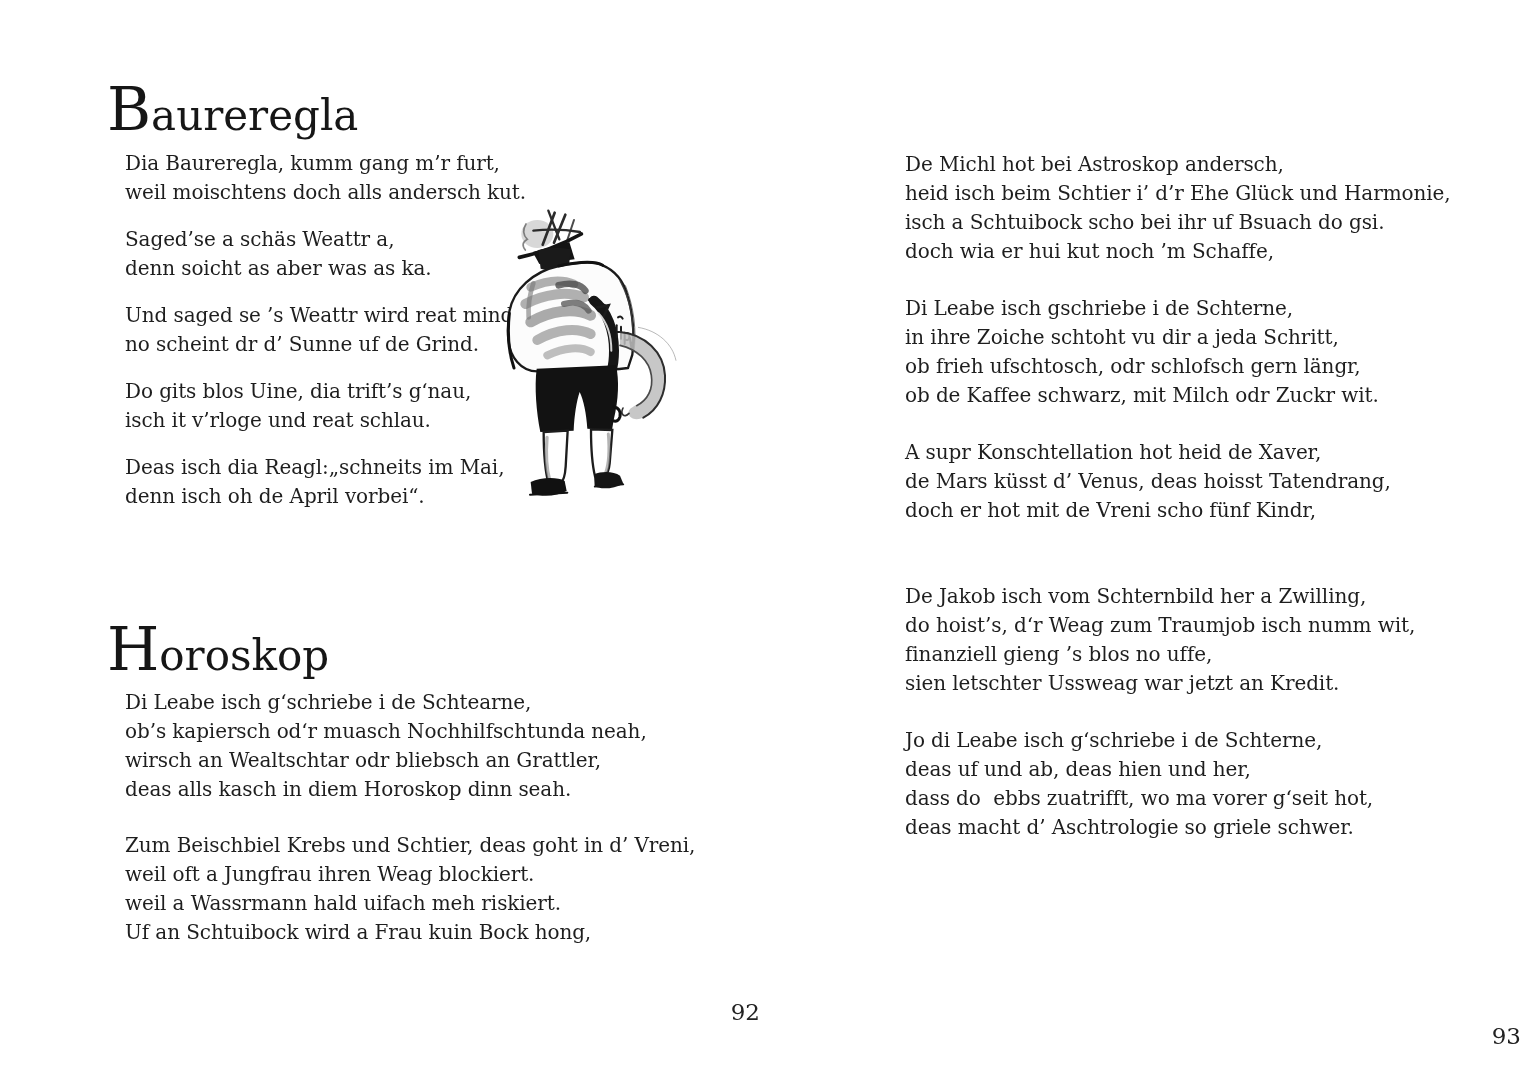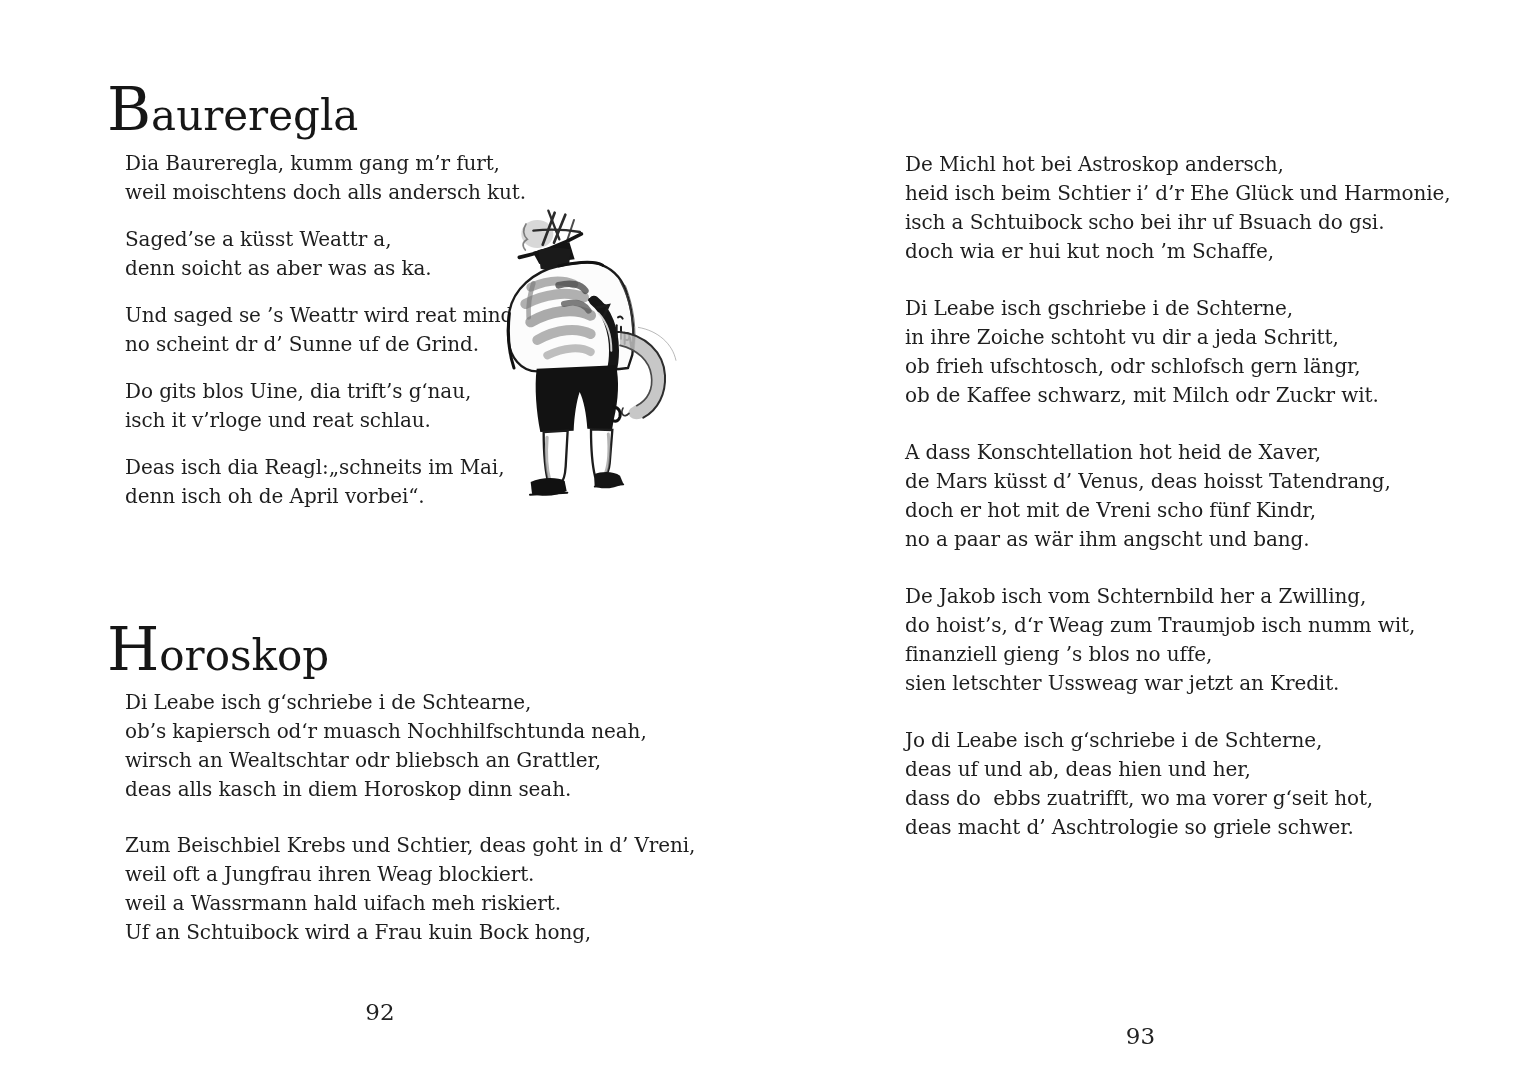--- a/index.html
+++ b/index.html
@@ -31,21 +31,21 @@
   }
   .lp { left: 117px; margin-left: 8px; }
   .rp { left: 905px; }
   .line { white-space: pre; }
 
   .pagenum {
     position: absolute;
     top: 998px;
     font-size: 23px;
     line-height: 29px;
-    text-align: center;
+    text-align: right;
     color: #222;
   }
   .pagenum.left  { left: 0;     width: 760px; }
   .pagenum.right { left: 760px; width: 761px; margin-top: 24px; }
 
   .illustration {
     position: absolute;
     left: 480px; top: 200px;
     width: 220px; height: 320px;
   }
@@ -57,21 +57,21 @@
 
   <section>
 
     <h1 class="heading" style="left:107px; top:79px;"><span class="initial">B</span><span class="hrest">aureregla</span></h1>
 
     <div class="stanza lp" style="top:149px">
       <div class="line">Dia Baureregla, kumm gang m’r furt,</div>
       <div class="line">weil moischtens doch alls andersch kut.</div>
     </div>
     <div class="stanza lp" style="top:225px">
-      <div class="line">Saged’se a küsst Weattr a,</div>
+      <div class="line">Saged’se a schäs Weattr a,</div>
       <div class="line">denn soicht as aber was as ka.</div>
     </div>
     <div class="stanza lp" style="top:301px">
       <div class="line">Und saged se ’s Weattr wird reat mind,</div>
       <div class="line">no scheint dr d’ Sunne uf de Grind.</div>
     </div>
     <div class="stanza lp" style="top:377px">
       <div class="line">Do gits blos Uine, dia trift’s g‘nau,</div>
       <div class="line">isch it v’rloge und reat schlau.</div>
     </div>
@@ -105,24 +105,23 @@
       <div class="line">isch a Schtuibock scho bei ihr uf Bsuach do gsi.</div>
       <div class="line">doch wia er hui kut noch ’m Schaffe,</div>
     </div>
     <div class="stanza rp" style="top:294px">
       <div class="line">Di Leabe isch gschriebe i de Schterne,</div>
       <div class="line">in ihre Zoiche schtoht vu dir a jeda Schritt,</div>
       <div class="line">ob frieh ufschtosch, odr schlofsch gern längr,</div>
       <div class="line">ob de Kaffee schwarz, mit Milch odr Zuckr wit.</div>
     </div>
     <div class="stanza rp" style="top:438px">
-      <div class="line">A dass Konschtellation hot heid de Xaver,</div>
+      <div class="line">A supr Konschtellation hot heid de Xaver,</div>
       <div class="line">de Mars küsst d’ Venus, deas hoisst Tatendrang,</div>
       <div class="line">doch er hot mit de Vreni scho fünf Kindr,</div>
-      <div class="line">no a paar as wär ihm angscht und bang.</div>
     </div>
     <div class="stanza rp" style="top:582px">
       <div class="line">De Jakob isch vom Schternbild her a Zwilling,</div>
       <div class="line">do hoist’s, d‘r Weag zum Traumjob isch numm wit,</div>
       <div class="line">finanziell gieng ’s blos no uffe,</div>
       <div class="line">sien letschter Ussweag war jetzt an Kredit.</div>
     </div>
     <div class="stanza rp" style="top:726px">
       <div class="line">Jo di Leabe isch g‘schriebe i de Schterne,</div>
       <div class="line">deas uf und ab, deas hien und her,</div>

